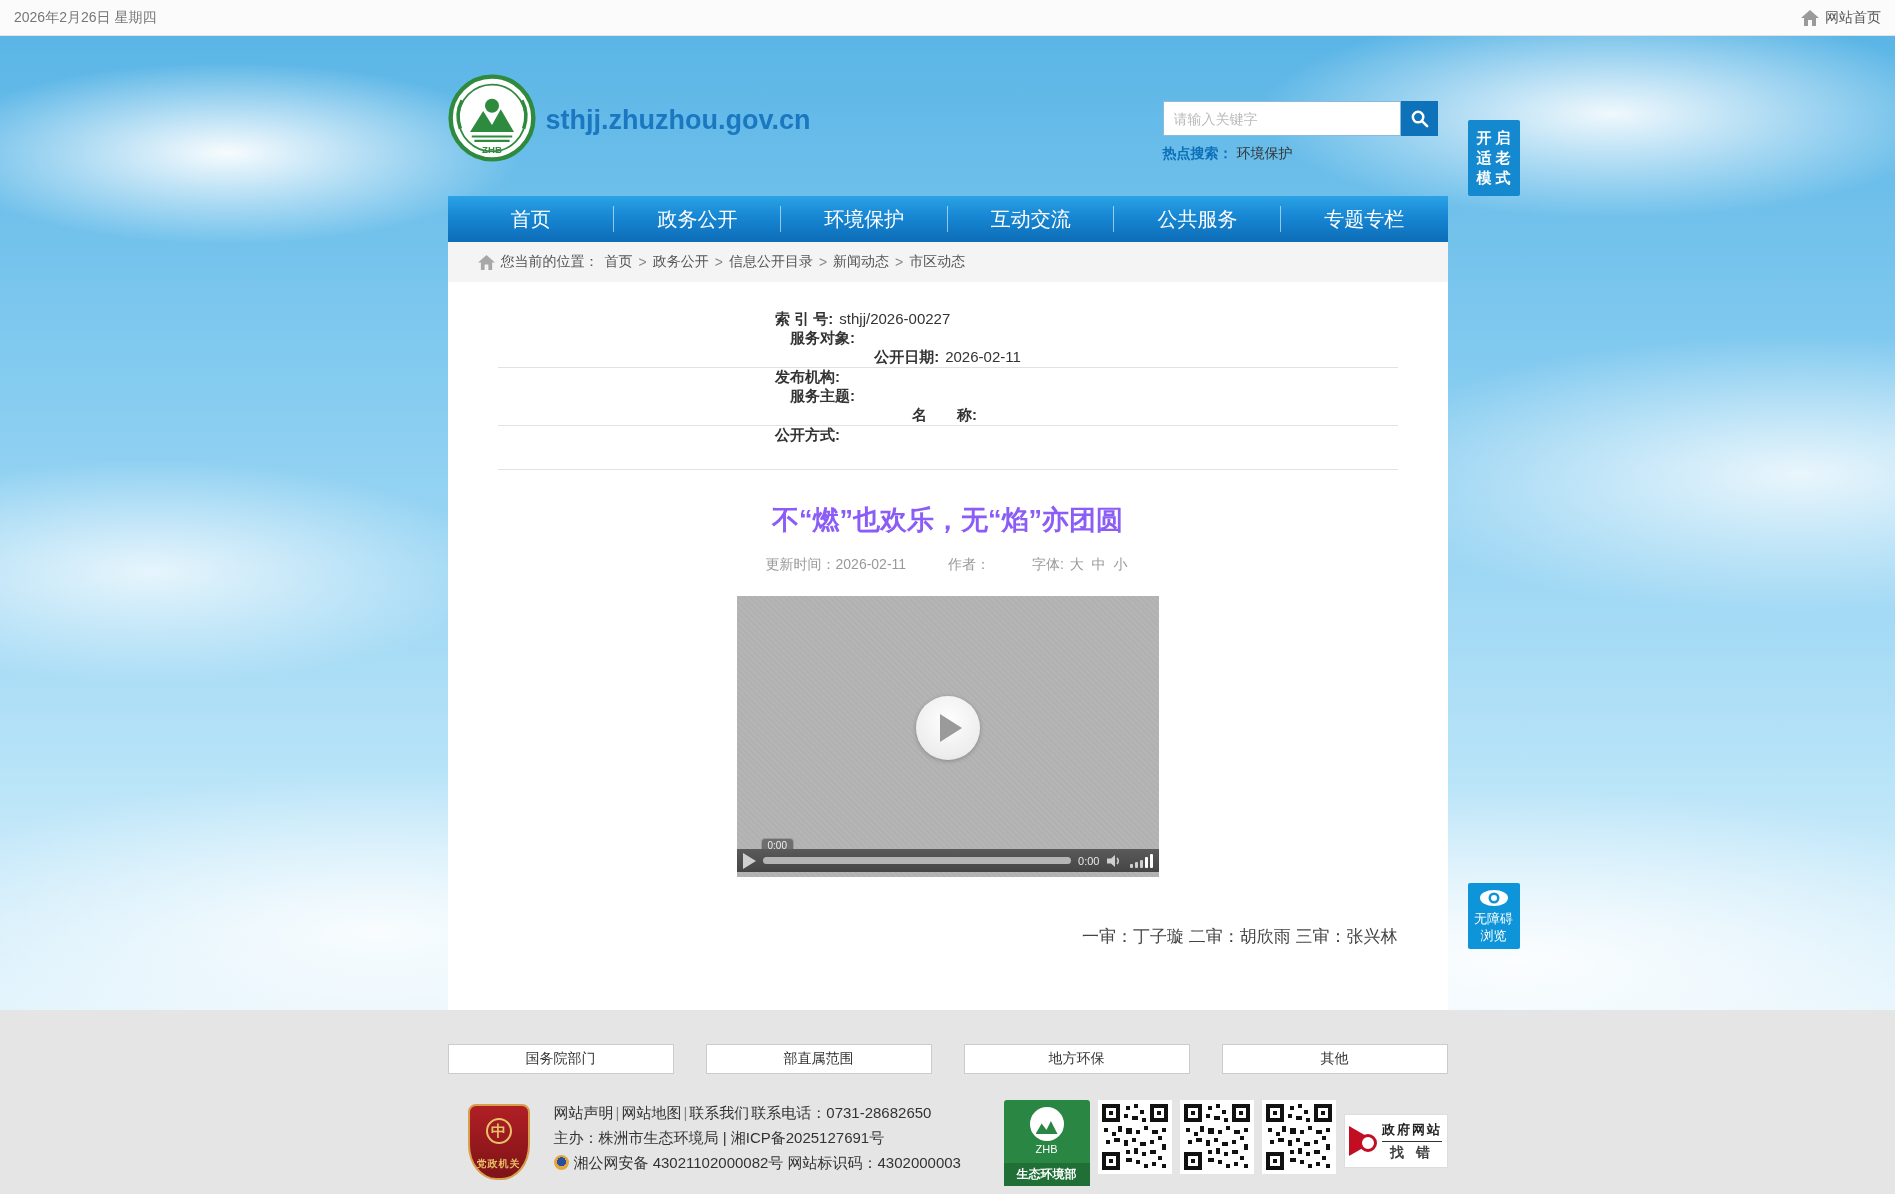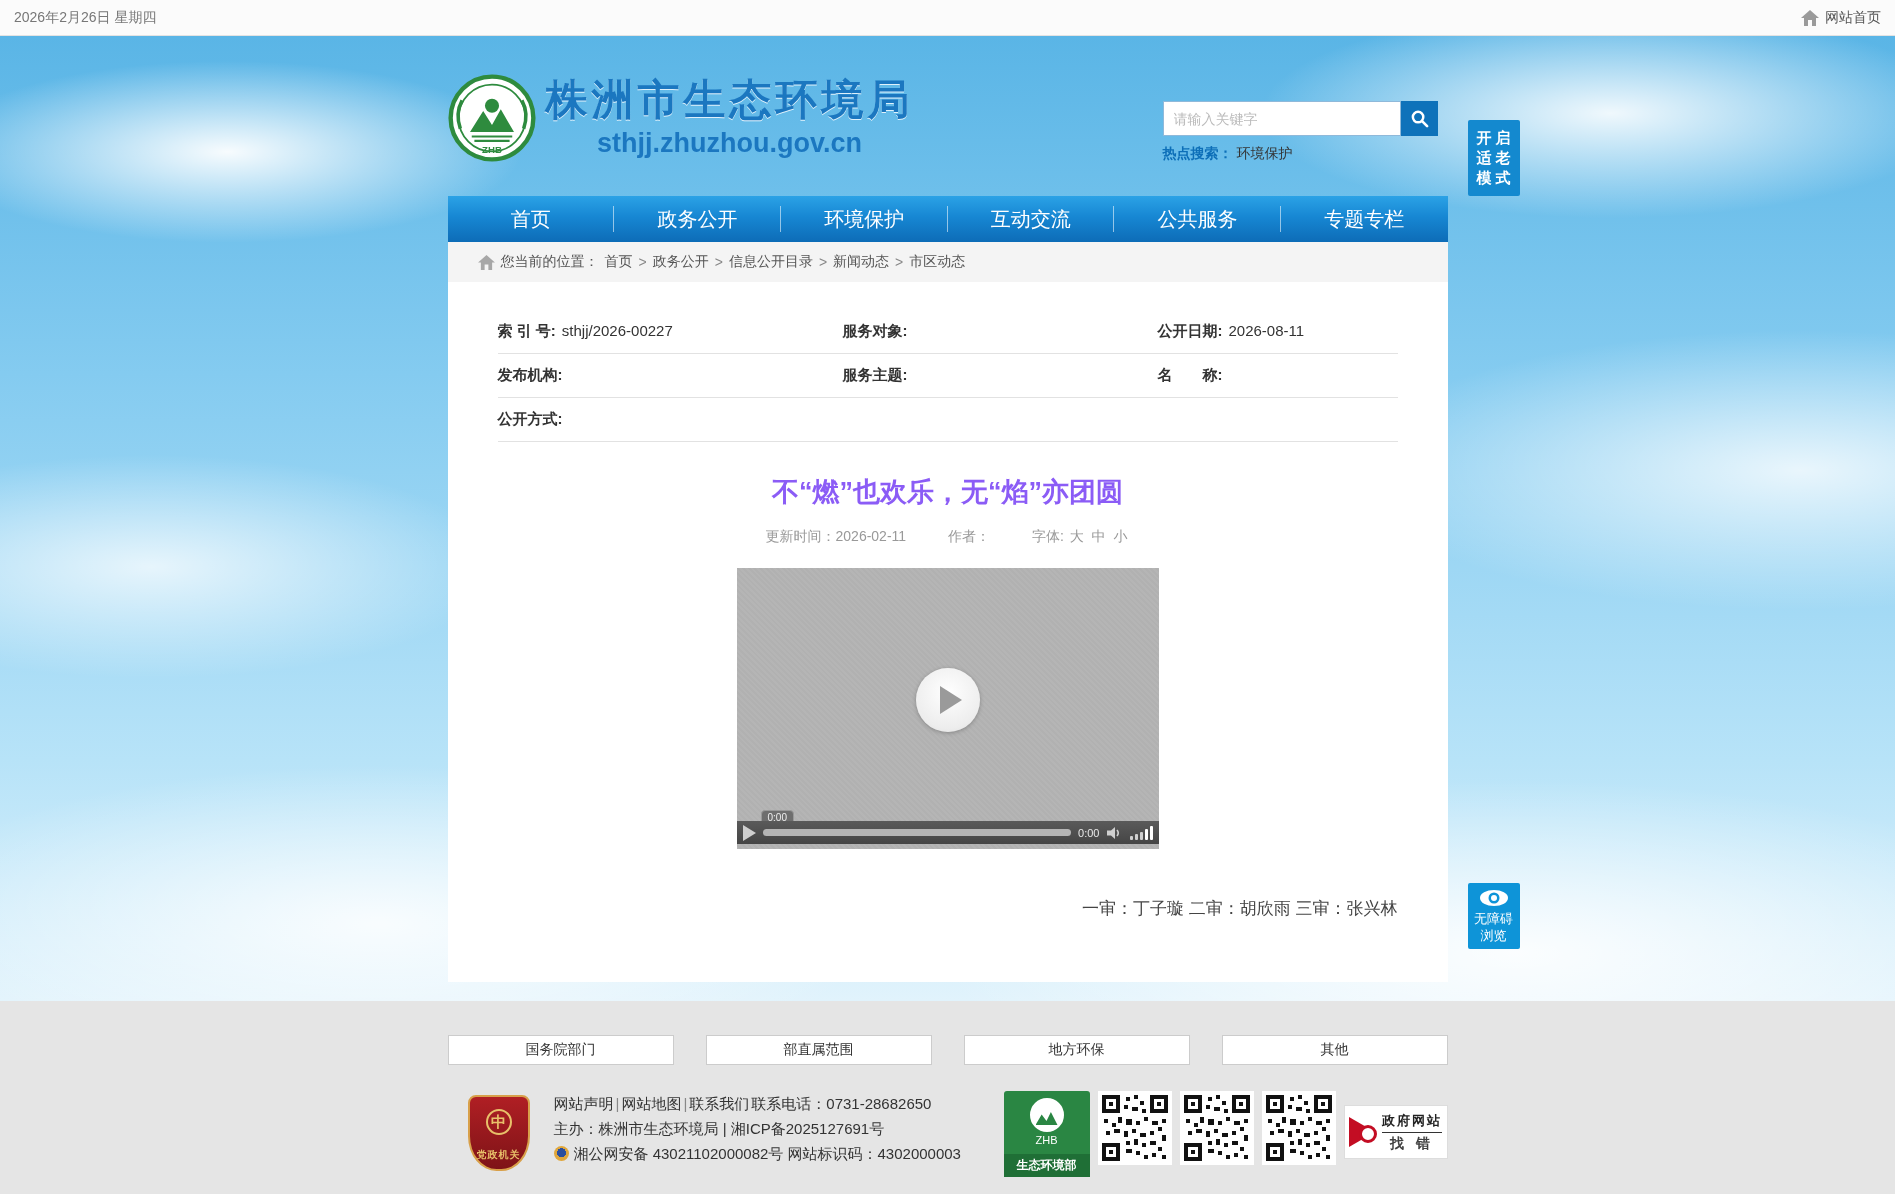--- a/index.html
+++ b/index.html
@@ -73,21 +73,21 @@
   
   .breadcrumb {
     height:40px; background:#f4f4f4; display:flex; align-items:center;
     padding:0 30px; font-size:14px; color:#555; gap:6px;
   }
   .crumb-link { cursor:pointer; }
   .crumb-sep { color:#888; }
   
   .content { background:#fff; padding:28px 50px 62px 50px; }
   .meta-table { width:100%; }
-  .meta-row { display:flex; border-bottom:1px solid #e2e2e2; min-height:44px; align-items:center; }
+  .meta-row { display:flex; border-bottom:1px solid #e2e2e2; min-height:44px; align-items:center;flex-direction:column; }
   .meta-cell { display:flex; gap:6px; font-size:15px; }
   .meta-cell.c1 { width:345px; } .meta-cell.c2 { width:315px; } .meta-cell.c3 { flex:1; }
   .meta-label { font-weight:bold; color:#333; white-space:pre; }
   .meta-value { color:#333; }
   .article-title { text-align:center; font-size:27px; font-weight:bold; color:#8b5cf6; margin-top:32px; }
   .article-meta { text-align:center; margin-top:18px; font-size:14px; color:#999; }
   .article-meta .gap { display:inline-block; width:38px; }
   .font-size-opt { color:#999; cursor:pointer; margin:0 2px; }
   
   .video {
@@ -225,21 +225,20 @@
           <circle cx="50" cy="50" r="47" fill="none" stroke="#2e8b3e" stroke-width="5"></circle>
           <circle cx="50" cy="50" r="38" fill="none" stroke="#2e8b3e" stroke-width="2"></circle>
           <path d="M14 62 Q8 45 16 30" fill="none" stroke="#2e8b3e" stroke-width="4"></path>
           <path d="M86 62 Q92 45 84 30" fill="none" stroke="#2e8b3e" stroke-width="4"></path>
           <circle cx="50" cy="36" r="8" fill="#2e8b3e"></circle>
           <path d="M25 66 L40 42 L50 58 L60 40 L75 66 Z" fill="#2e8b3e"></path>
           <path d="M27 71 H73 M30 76 H70" stroke="#2e8b3e" stroke-width="2.5"></path>
           <text x="50" y="90" text-anchor="middle" font-size="11" font-weight="bold" fill="#2e8b3e">ZHB</text>
         </svg>
         <div class="brand-text">
-          <div class="site-name">株洲市生态环境局</div>
           <div class="site-domain">sthjj.zhuzhou.gov.cn</div>
         </div>
       </div>
 
       <div class="search-area">
         <div class="search-row">
           <input class="search-input" type="text" placeholder="请输入关键字" style="">
           <button class="search-btn">
             <svg width="19" height="19" viewBox="0 0 20 20">
               <circle cx="8.5" cy="8.5" r="5.5" fill="none" stroke="#fff" stroke-width="2.6"></circle>
@@ -286,21 +285,21 @@
           <div class="meta-cell c1">
               <span class="meta-label">索 引 号:</span>
               <span class="meta-value">sthjj/2026-00227</span>
             </div>
           <div class="meta-cell c2">
               <span class="meta-label">服务对象:</span>
               <span class="meta-value"></span>
             </div>
           <div class="meta-cell c3">
               <span class="meta-label">公开日期:</span>
-              <span class="meta-value">2026-08-11</span>
+              <span class="meta-value">2026-02-11</span>
             </div>
         </div>
         <div class="meta-row">
           <div class="meta-cell c1">
               <span class="meta-label">发布机构:</span>
               <span class="meta-value"></span>
             </div>
           <div class="meta-cell c2">
               <span class="meta-label">服务主题:</span>
               <span class="meta-value"></span>

